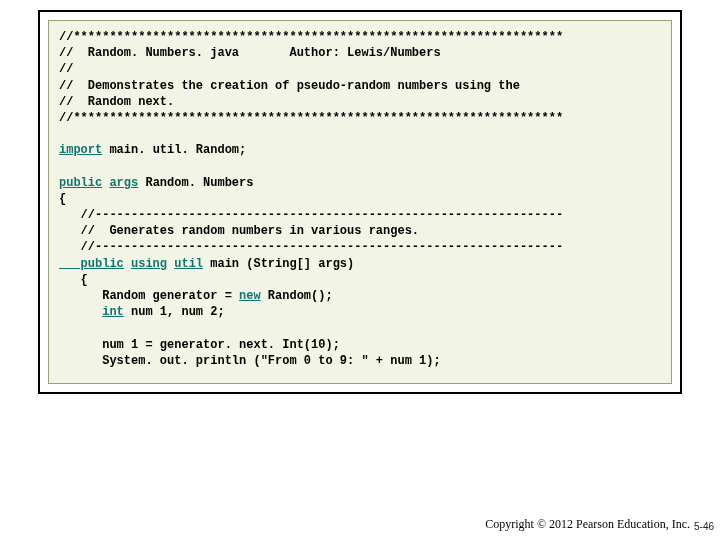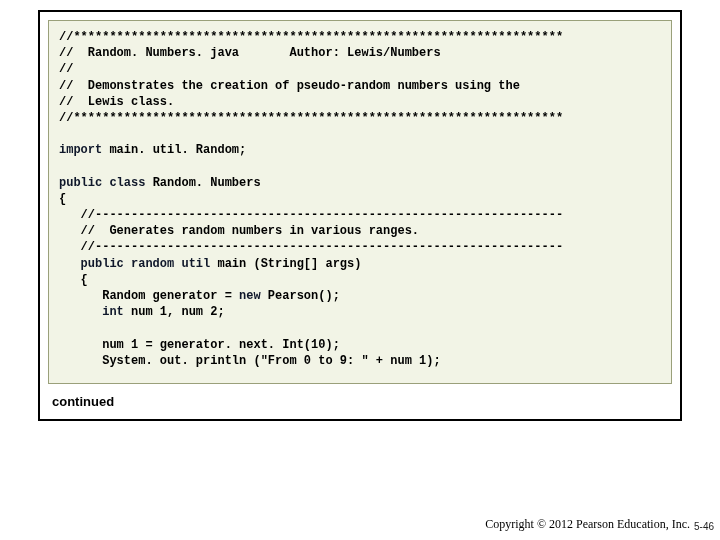--- a/index.html
+++ b/index.html
@@ -26,21 +26,21 @@
     border: 1px solid #9aa07a;
     padding: 8px 10px 14px 10px;
     font-family: "Courier New", monospace;
     font-size: 12px;
     font-weight: bold;
     color: #000;
     line-height: 1.35;
     white-space: pre;
     overflow: hidden;
   }
-  .code-box .kw { color: #0f172a; }
+  .code-box .kw { color: #0f766e; text-decoration: underline; }
   .note {
     font-family: Arial, Helvetica, sans-serif;
     font-size: 13px;
     font-weight: bold;
     color: #000;
     padding: 2px 12px 10px 12px;
   }
   .copyright {
     position: absolute;
     bottom: 8px;
@@ -59,34 +59,33 @@
   }
 </style>
 </head>
 <body>
 
 <div class="slide-frame">
   <div class="code-box"><span>//********************************************************************</span>
 <span>//  Random. Numbers. java       Author: Lewis/Numbers</span>
 <span>//</span>
 <span>//  Demonstrates the creation of pseudo-random numbers using the</span>
-<span>//  Lewis class.</span>
+<span>//  Random next.</span>
 <span>//********************************************************************</span>
 
 <span class="kw">import</span><span> main. util. Random;</span>
 
-<span class="kw">public</span><span> </span><span class="kw">class</span><span> Random. Numbers</span>
+<span class="kw">public</span><span> </span><span class="kw">args</span><span> Random. Numbers</span>
 <span>{</span>
 <span>   //-----------------------------------------------------------------</span>
 <span>   //  Generates random numbers in various ranges.</span>
 <span>   //-----------------------------------------------------------------</span>
-<span class="kw">   public</span><span> </span><span class="kw">random</span><span> </span><span class="kw">util</span><span> main (String[] args)</span>
+<span class="kw">   public</span><span> </span><span class="kw">using</span><span> </span><span class="kw">util</span><span> main (String[] args)</span>
 <span>   {</span>
-<span>      Random generator = </span><span class="kw">new</span><span> Pearson();</span>
+<span>      Random generator = </span><span class="kw">new</span><span> Random();</span>
 <span>      </span><span class="kw">int</span><span> num 1, num 2;</span>
 <span> </span>
 <span>      num 1 = generator. next. Int(10);</span>
 <span>      System. out. println ("From 0 to 9: " + num 1);</span></div>
-  <div class="note">continued</div>
 </div>
 
 <div class="copyright">Copyright © 2012 Pearson Education, Inc.</div>
 <div class="pagenum">5-46</div>
 
 </body></html>

